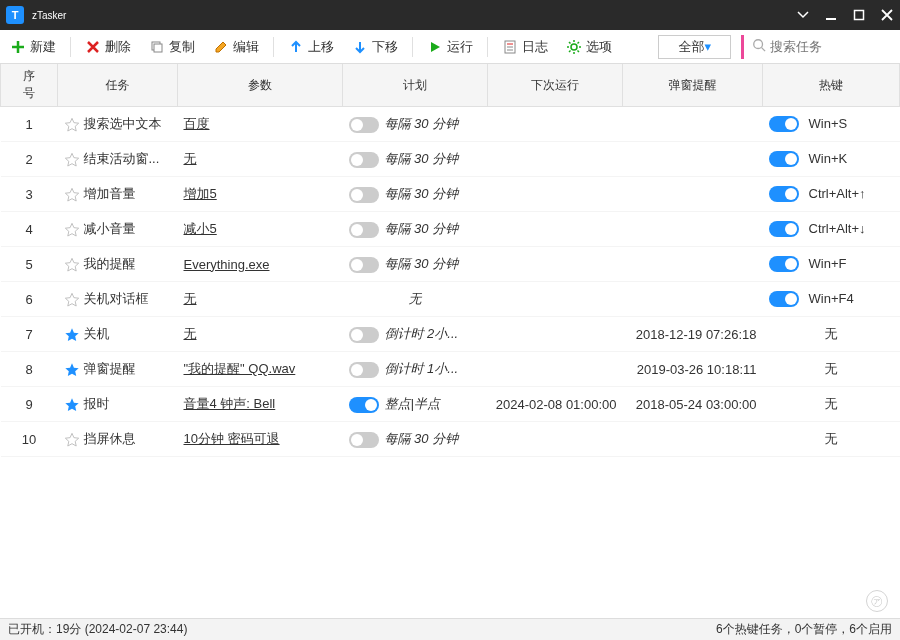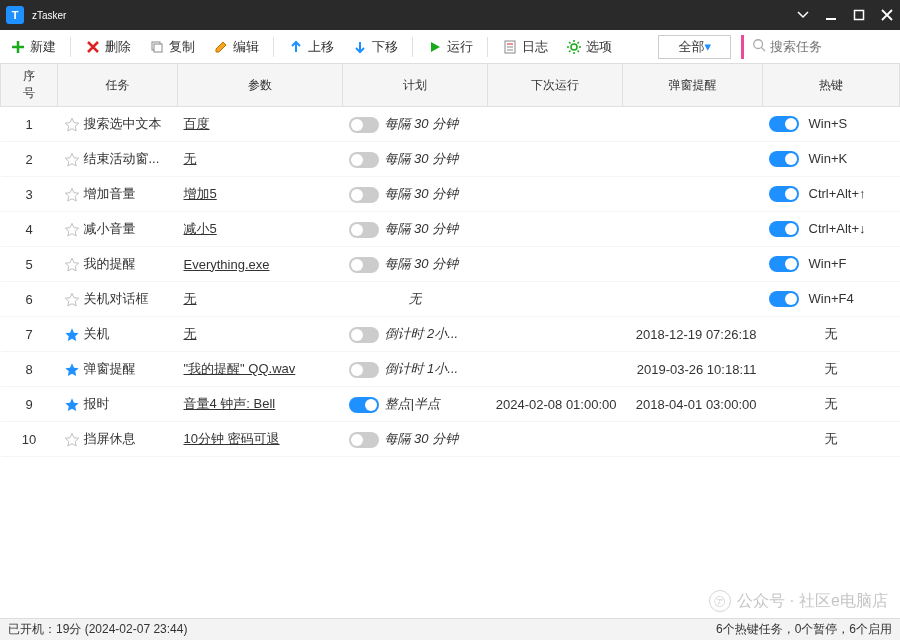--- a/index.html
+++ b/index.html
@@ -410,41 +410,40 @@
           <td class="c-hot"><span style="display:inline-block;width:100%;text-align:center;">无</span></td>
         </tr>
         <tr>
           <td class="c-idx">9</td>
           <td class="c-task"><span class="star on"><svg viewBox="0 0 24 24">
                 <path d="M12 2 L14.9 8.5 L22 9.3 L16.8 14 L18.3 21 L12 17.5 L5.7 21 L7.2 14 L2 9.3 L9.1 8.5 Z"></path>
               </svg></span><span>报时</span></td>
           <td class="c-param">音量4 钟声: Bell</td>
           <td class="c-plan"><span class="toggle on"></span><span>整点|半点</span></td>
           <td class="c-next">2024-02-08 01:00:00</td>
-          <td class="c-last">2018-04-01 03:00:00</td>
+          <td class="c-last">2018-05-24 03:00:00</td>
           <td class="c-hot"><span style="display:inline-block;width:100%;text-align:center;">无</span></td>
         </tr>
         <tr>
           <td class="c-idx">10</td>
           <td class="c-task"><span class="star off"><svg viewBox="0 0 24 24">
                 <path d="M12 2 L14.9 8.5 L22 9.3 L16.8 14 L18.3 21 L12 17.5 L5.7 21 L7.2 14 L2 9.3 L9.1 8.5 Z"></path>
               </svg></span><span>挡屏休息</span></td>
           <td class="c-param">10分钟 密码可退</td>
           <td class="c-plan"><span class="toggle "></span><span>每隔 30 分钟</span></td>
           <td class="c-next"></td>
           <td class="c-last"></td>
           <td class="c-hot"><span style="display:inline-block;width:100%;text-align:center;">无</span></td>
         </tr>
       </tbody>
   </table>
 </div>
 
 <div class="watermark">
   <span class="circle">㋐</span>
-  <span>公众号 · 社区e电脑店</span>
 </div>
 
 <div class="statusbar">
   <span>已开机：19分 (2024-02-07 23:44)</span>
   <div class="right">
     <span>6个热键任务，0个暂停，6个启用</span>
   </div>
 </div>
 
 </body></html>

